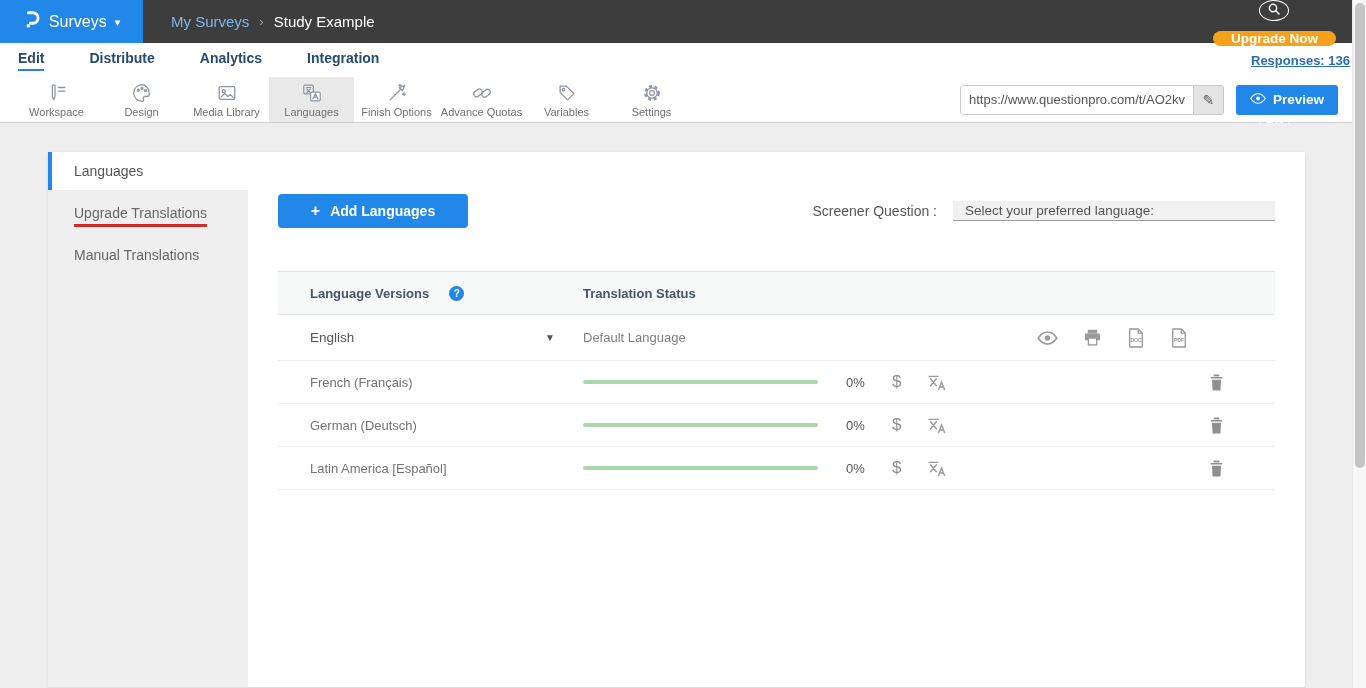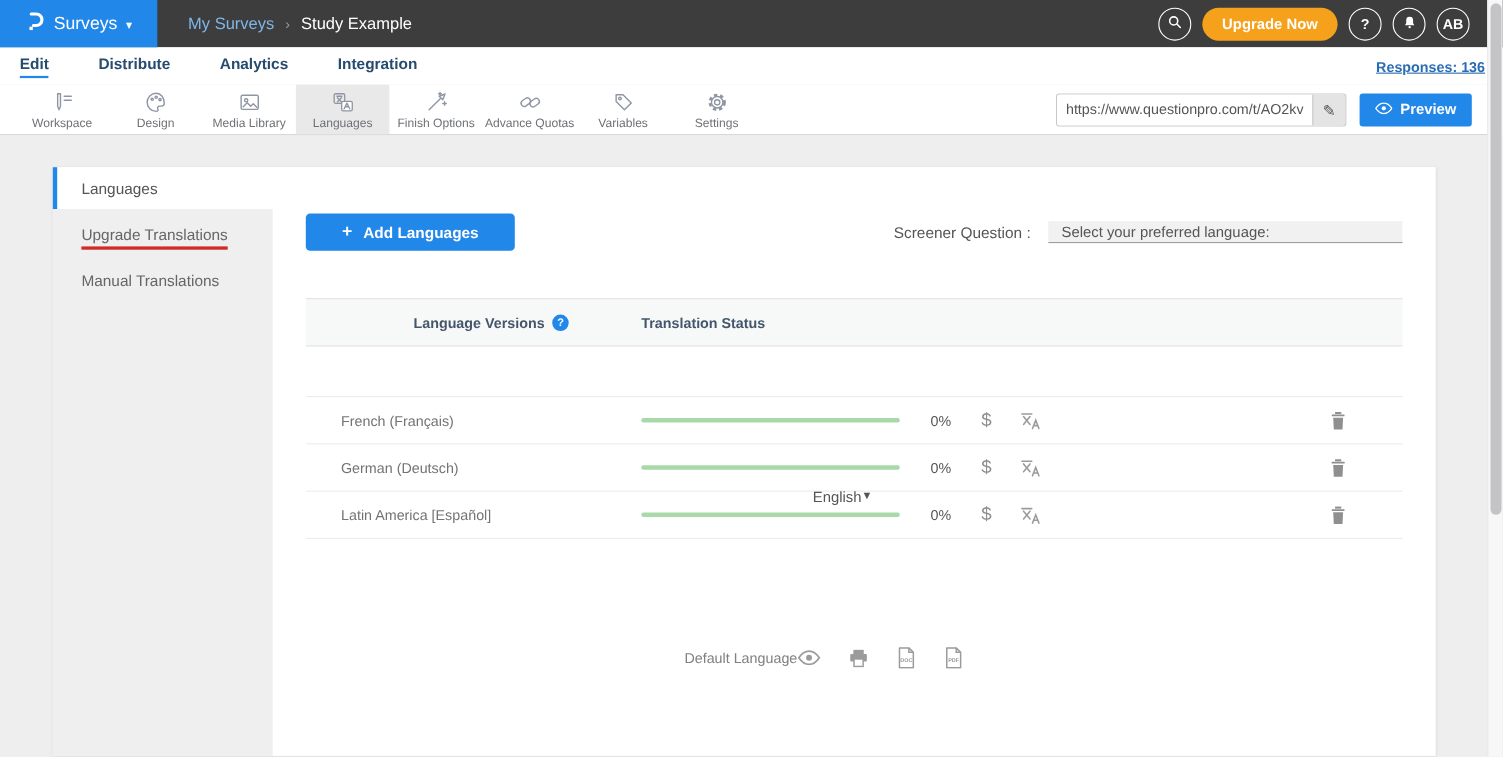--- a/index.html
+++ b/index.html
@@ -8,21 +8,21 @@
 
   
   .topbar { height:43px; background:#3d3d3d; display:flex; align-items:stretch; }
   .logo-box { width:143px; background:#2187e9; color:#ffffff; display:flex; align-items:center; justify-content:center; gap:8px; cursor:pointer; }
   .logo-box .brand { font-size:16px; }
   .logo-box .caret { font-size:11px; margin-top:2px; }
   .breadcrumb { display:flex; align-items:center; gap:10px; padding-left:28px; font-size:15px; }
   .bc-parent { color:#7fb6e8; cursor:pointer; }
   .bc-sep { color:#9a9a9a; font-size:13px; }
   .bc-current { color:#fff; }
-  .top-actions { margin-left:auto; display:flex; align-items:center; gap:10px; padding-right:30px; }
+  .top-actions { margin-left:auto; display:flex; align-items:center; gap:10px; padding-right:30px;flex-direction:column; }
   .circle-btn { width:30px; height:30px; border:1.5px solid #fff; border-radius:50%; display:flex; align-items:center; justify-content:center; color:#fff; font-weight:bold; font-size:13px; cursor:pointer; background:transparent; }
   .upgrade-btn { background:#f5a11c; color:#fff; border:none; border-radius:16px; height:30px; padding:0 18px; font-size:13.5px; font-weight:bold; cursor:pointer; }
 
   
   .navbar { height:34px; background:#fff; display:flex; align-items:center; padding:0 16px 0 18px; }
   .nav-tabs { display:flex; gap:45px; }
   .nav-tab { font-size:14px; font-weight:600; color:#274b6d; cursor:pointer; padding-bottom:3px; border-bottom:2px solid transparent; }
   .nav-tab.active { border-bottom-color:#2187e9; }
   .responses { margin-left:auto; font-size:13px; font-weight:600; color:#2a6db5; cursor:pointer;text-decoration:underline; }
 
@@ -52,26 +52,26 @@
   .main-panel { flex:1; background:#fff; padding:42px 30px 0 30px; }
   .controls { display:flex; align-items:center; }
   .add-btn { height:34px; width:190px; background:#2187e9; color:#fff; border:none; border-radius:4px; font-size:14px; font-weight:600; display:flex; align-items:center; justify-content:center; gap:10px; cursor:pointer; }
   .add-btn .plus { font-size:16px; font-weight:bold; }
   .screener-label { margin-left:auto; font-size:14px; color:#555; padding-right:16px; }
   .screener-select { width:322px; height:20px; background:#f1f1f2; border-bottom:1px solid #9e9e9e; display:flex; align-items:center; padding:0 12px; font-size:13.5px; color:#555; cursor:pointer; }
 
   
   .lang-table { margin-top:43px; }
   .t-head { height:44px; background:#f7f8f8; border-top:1px solid #e3e3e4; border-bottom:1px solid #e3e3e4; display:flex; align-items:center; padding:0 25px 0 32px; }
-  .t-head .col-name { flex:0 0 273px; display:flex; align-items:center; gap:7px; font-size:13px; font-weight:bold; color:#44566b;justify-content:center; }
+  .t-head .col-name { flex:0 0 273px; display:flex; align-items:center; gap:20px; font-size:13px; font-weight:bold; color:#44566b; }
   .t-head .col-status { font-size:13px; font-weight:bold; color:#44566b; }
   .help-badge { width:15px; height:15px; border-radius:50%; background:#2187e9; color:#fff; font-size:10px; font-weight:bold; display:flex; align-items:center; justify-content:center; cursor:pointer; }
 
   .lrow { display:flex; align-items:center; border-bottom:1px solid #ececec; padding:0 25px 0 32px; }
-  .lrow.default { height:46px;flex-direction:column; }
+  .lrow.default { height:46px; }
   .lrow.trow { height:43px; }
   .cell-name { flex:0 0 273px; display:flex; align-items:center; }
   .lrow.default .cell-name { justify-content:space-between; padding-right:28px; font-size:13.5px; color:#555; }
   .dd-caret { font-size:10px; color:#555; cursor:pointer; }
   .lrow.trow .cell-name { font-size:13px; color:#737373; }
   .cell-status { flex:1; display:flex; align-items:center; }
   .status-text { font-size:13px; color:#808080; }
   .doc-icons { margin-left:auto; margin-right:62px; display:flex; align-items:center; gap:25px; }
   .doc-icons span { cursor:pointer; display:flex; }
   .progress { width:235px; height:4px; border-radius:2px; background:#a9d8ab; }

